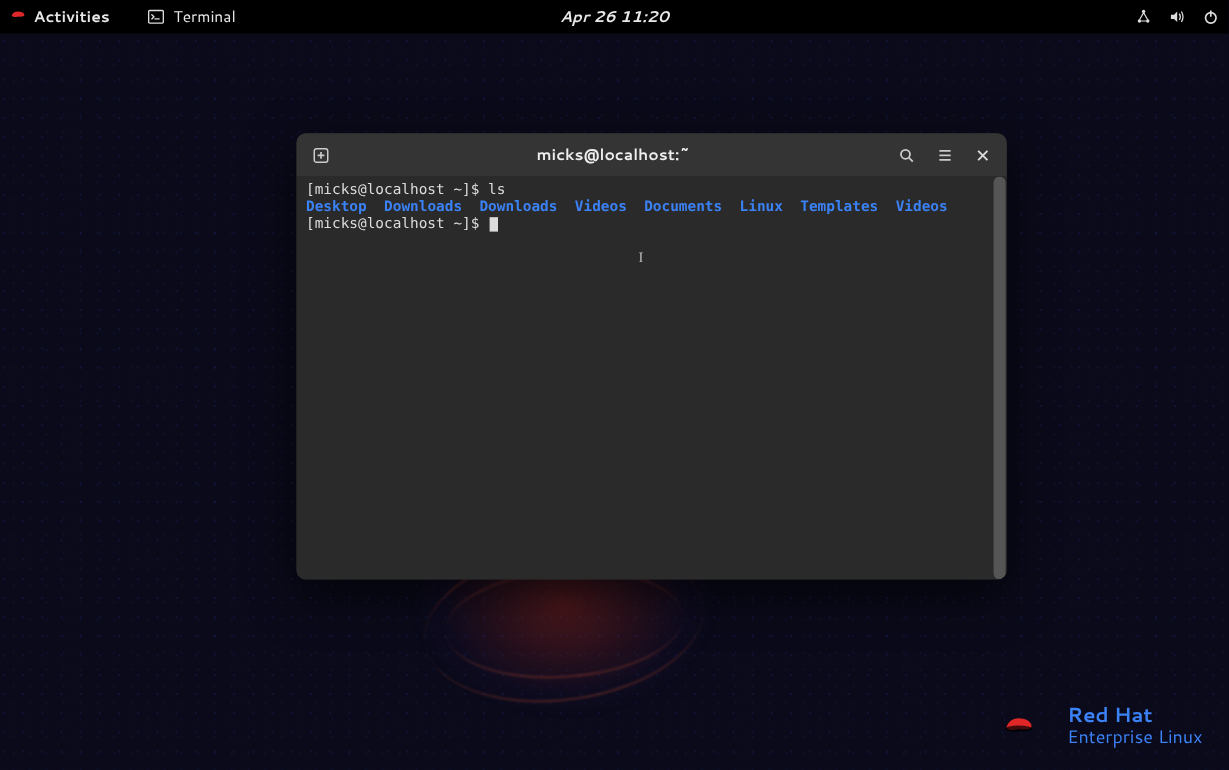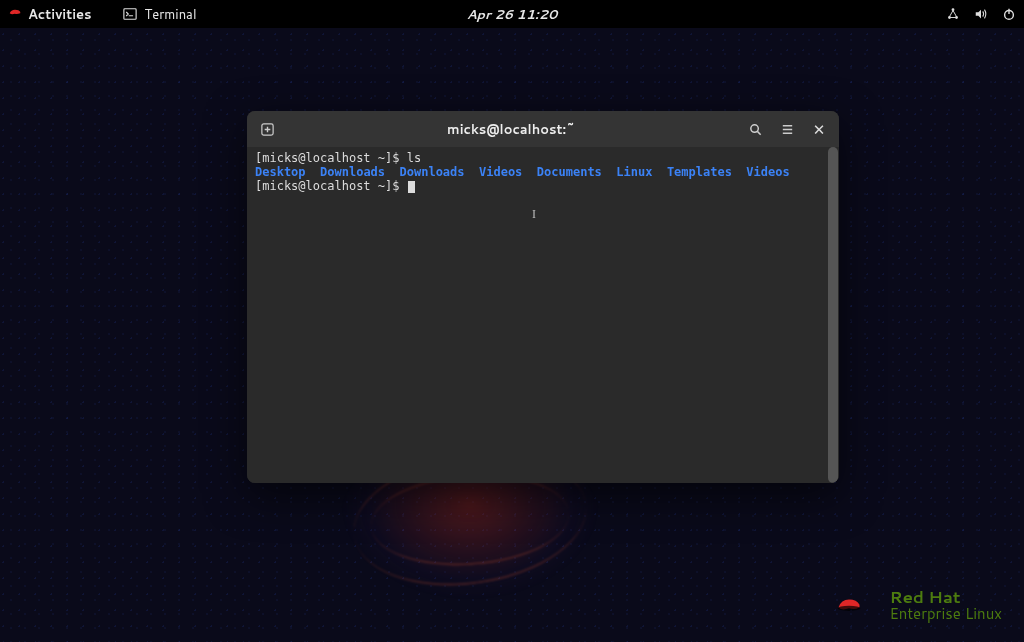--- a/index.html
+++ b/index.html
@@ -113,21 +113,21 @@
       display:inline-block; width:7px; height:12px; background:#dcdcdc; vertical-align:text-bottom; margin-left:1px;
     }
     .ibeam {
       position:absolute; left:285px; top:60px; color:#bbb; font-family:serif;
     }
 
     
     .brand {
       position: absolute; right: 22px; bottom: 20px;
       display: flex; align-items: center; gap: 26px;
-      color: #4d7c0f;
+      color: #3b82f6;
     }
     .fedora-hat { width: 28px; height: 22px; }
     .brand-text { display:flex; flex-direction:column; line-height:1.05; }
     .brand-main { font-weight: 800; font-size: 17px; letter-spacing: -0.2px; }
     .brand-sub { font-weight: 300; font-size: 15px; }
   </style>
 </head>
 <body>
 
 <div class="wallpaper"></div>

